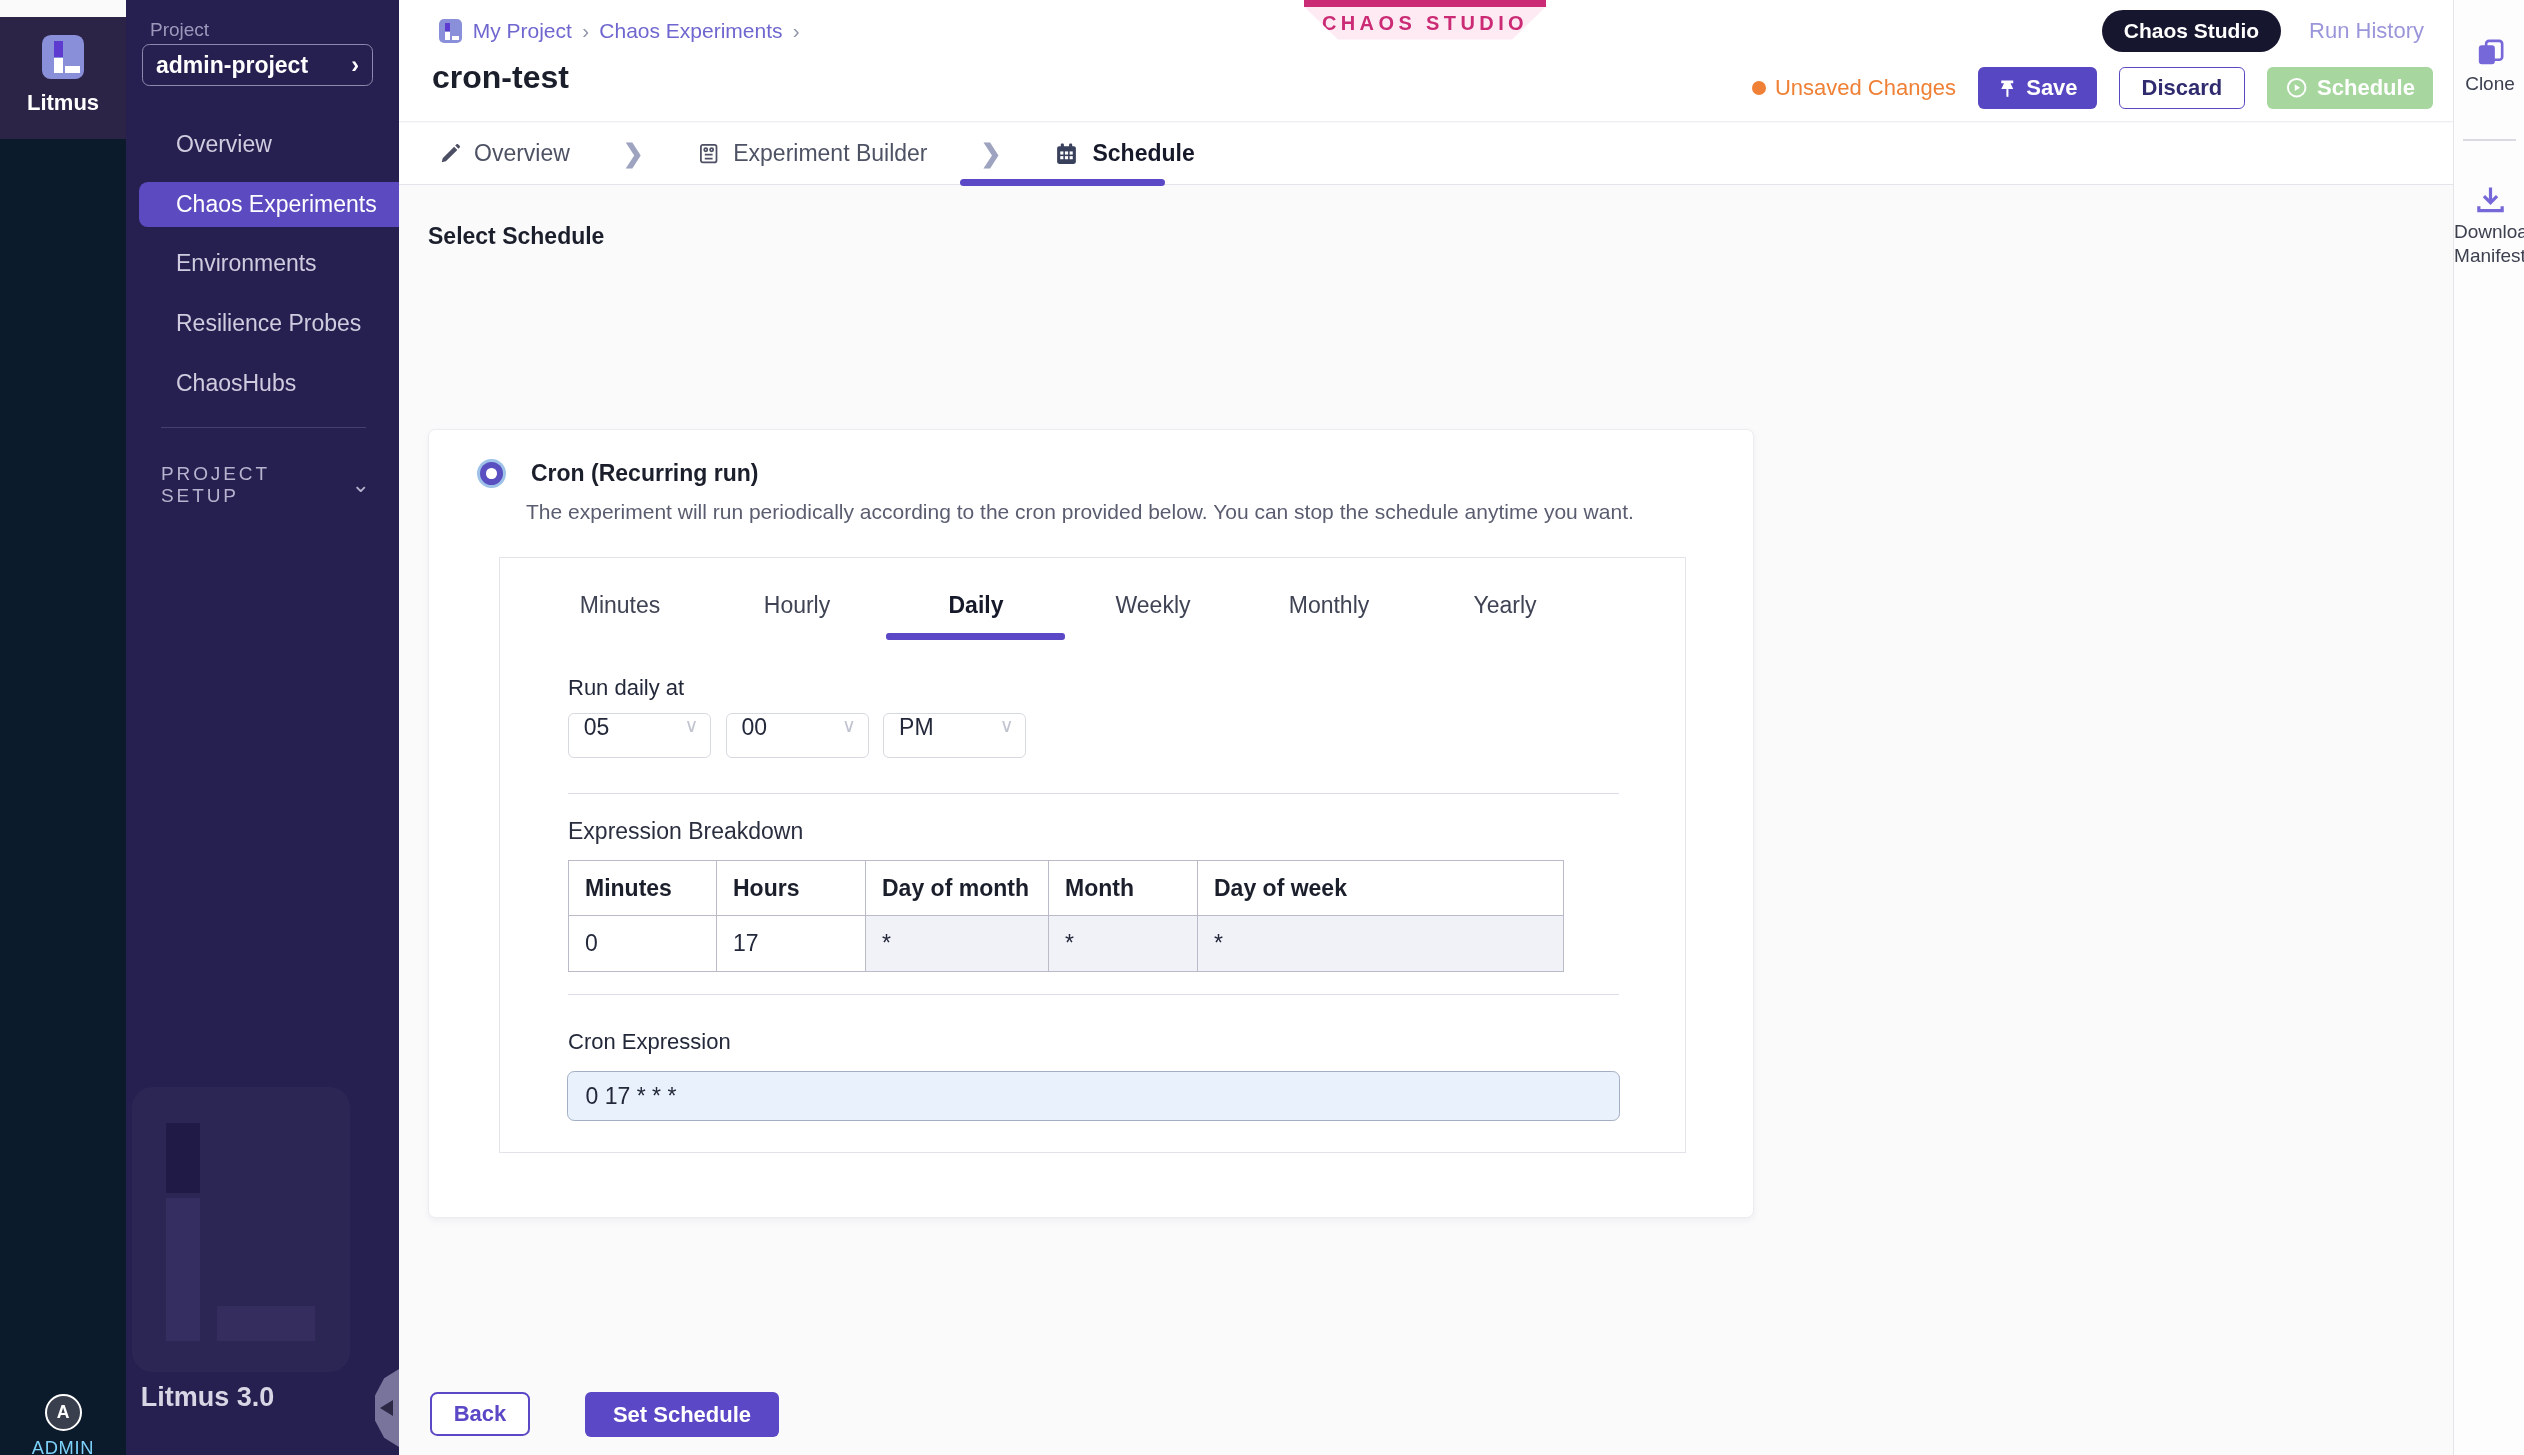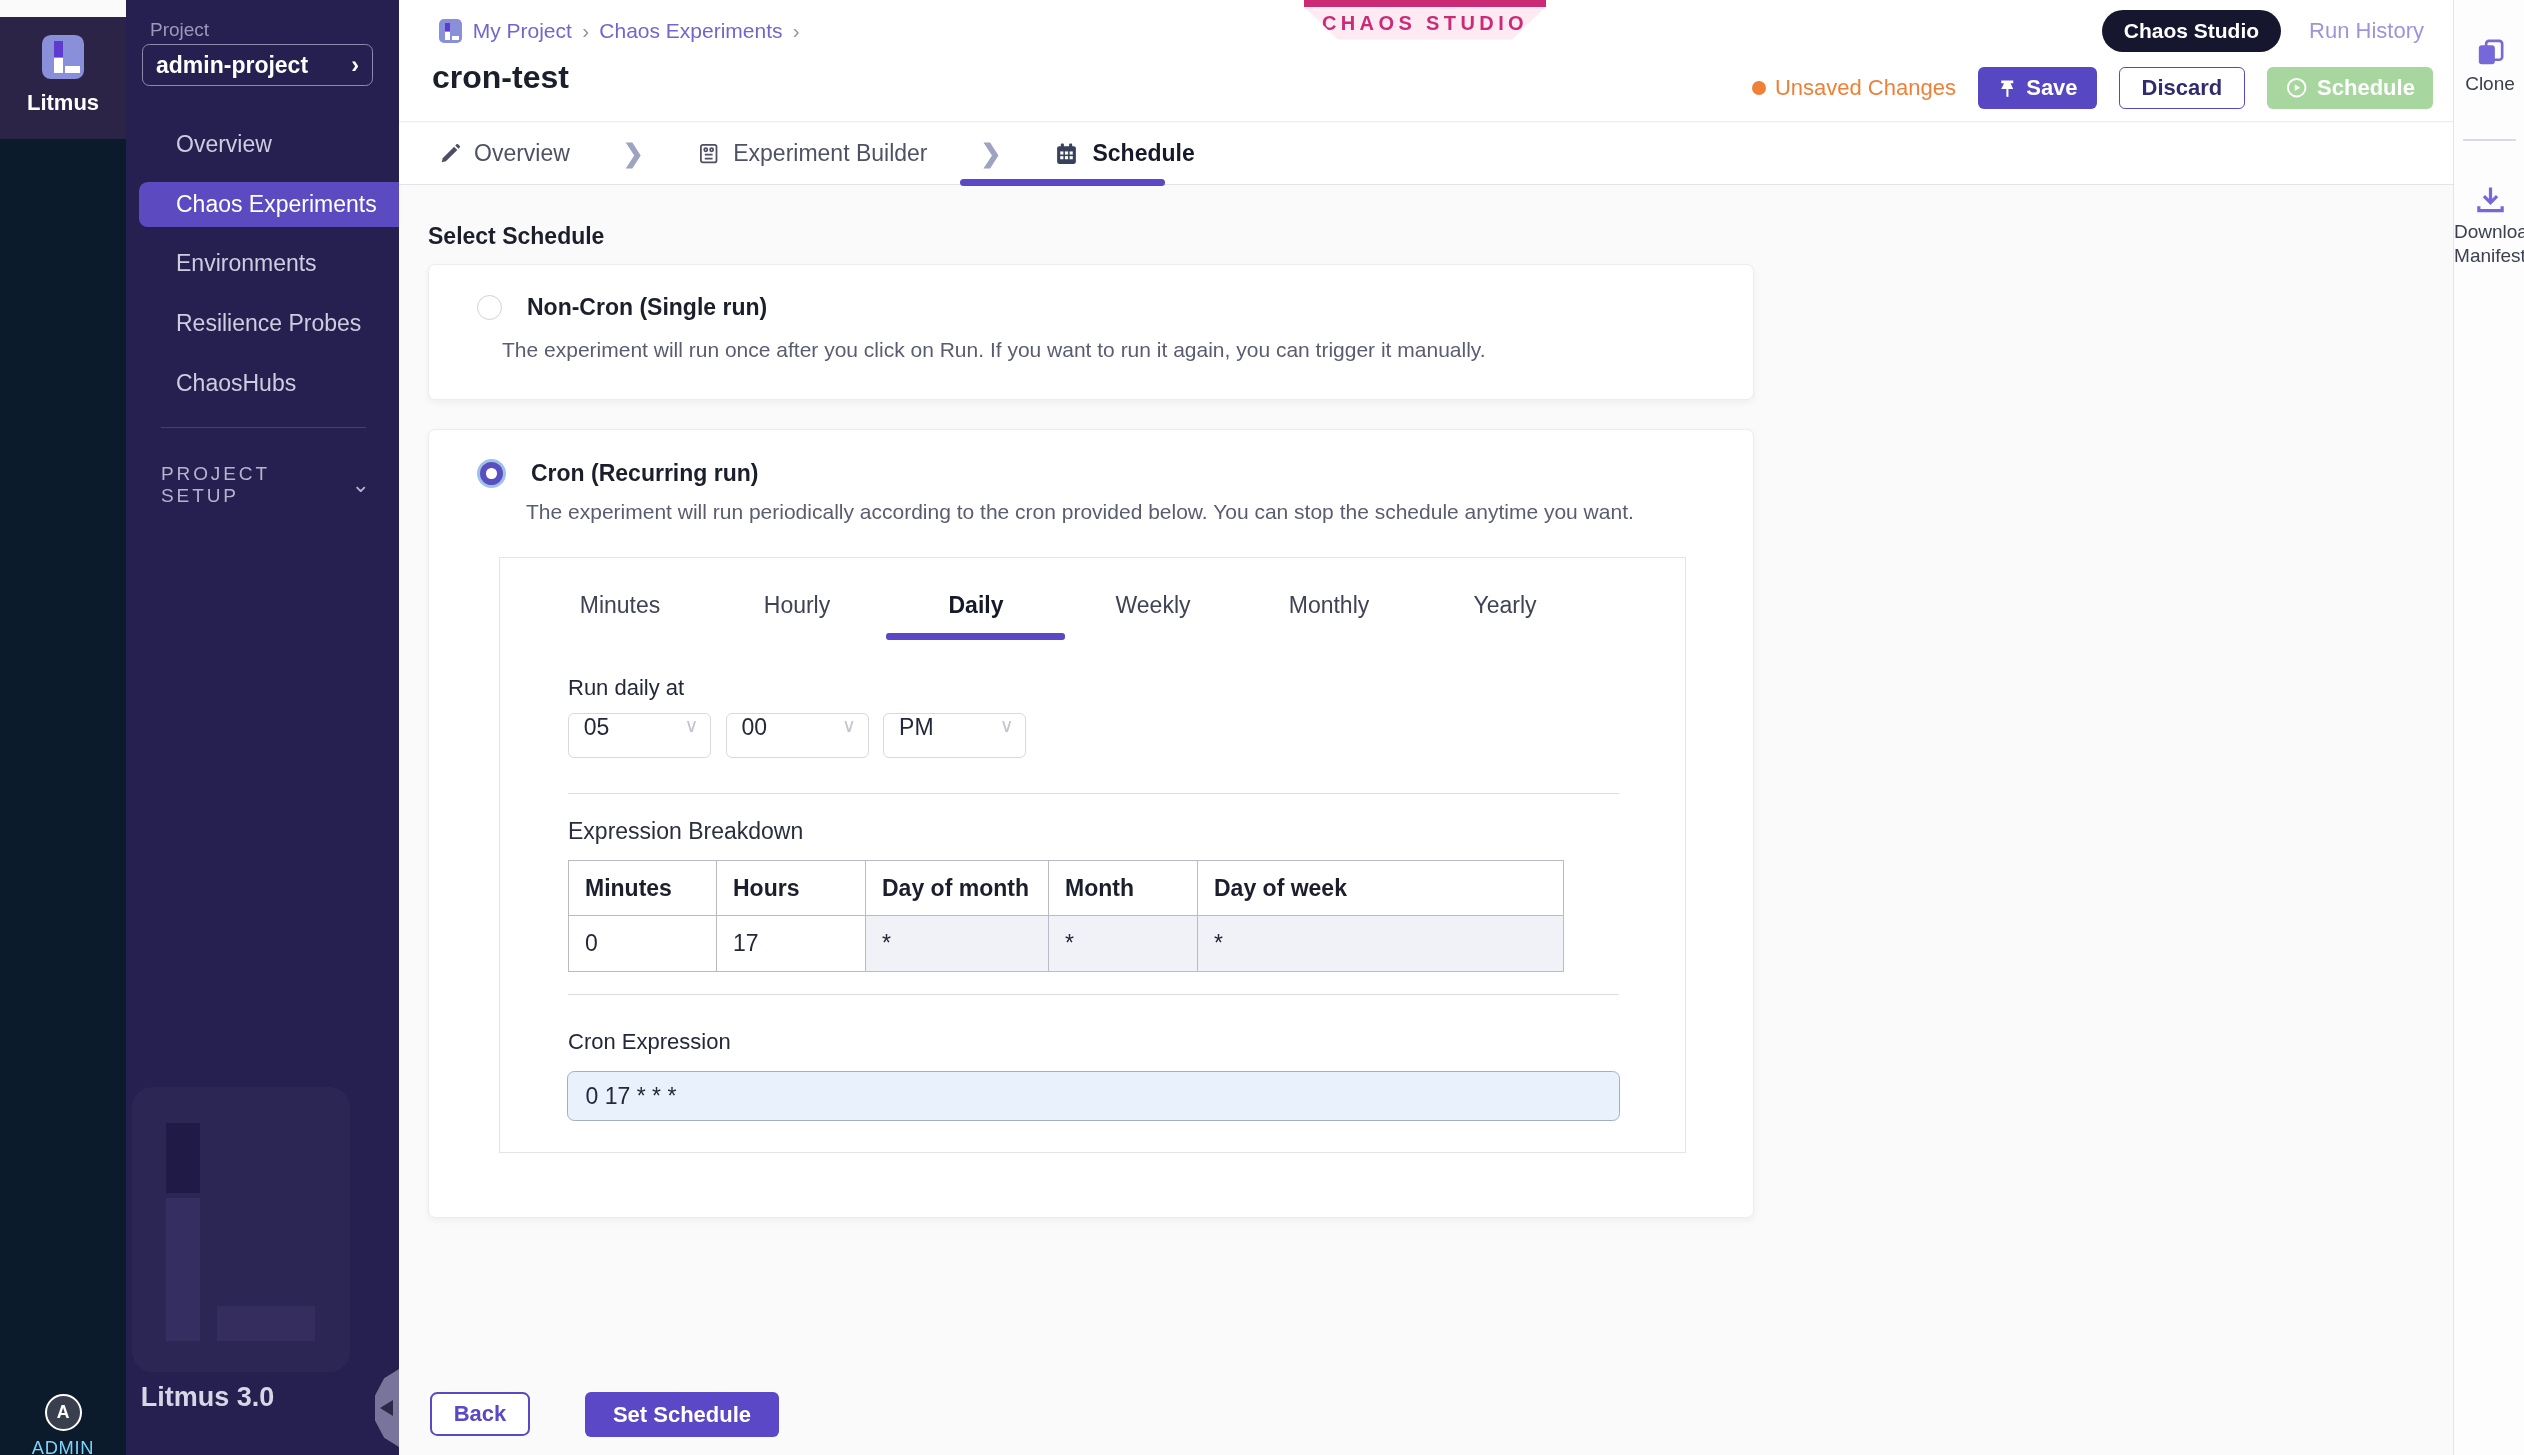--- a/index.html
+++ b/index.html
@@ -258,27 +258,20 @@
             </svg>
         </span>
         <span>Schedule</span>
       </div>
       <div class="step-underline"></div>
     </div>
 
     <div class="content">
       <div class="section-heading">Select Schedule</div>
 
-      <div class="card card1">
-        <div class="radio-row">
-          <div class="radio"></div>
-          <div class="radio-label">Non-Cron (Single run)</div>
-        </div>
-        <div class="radio-desc">The experiment will run once after you click on Run. If you want to run it again, you can trigger it manually.</div>
-      </div>
 
       <div class="card card2">
         <div class="radio-row">
           <div class="radio checked">
             <div class="mid">
                 <div class="in"></div>
               </div>
           </div>
           <div class="radio-label">Cron (Recurring run)</div>
         </div>

